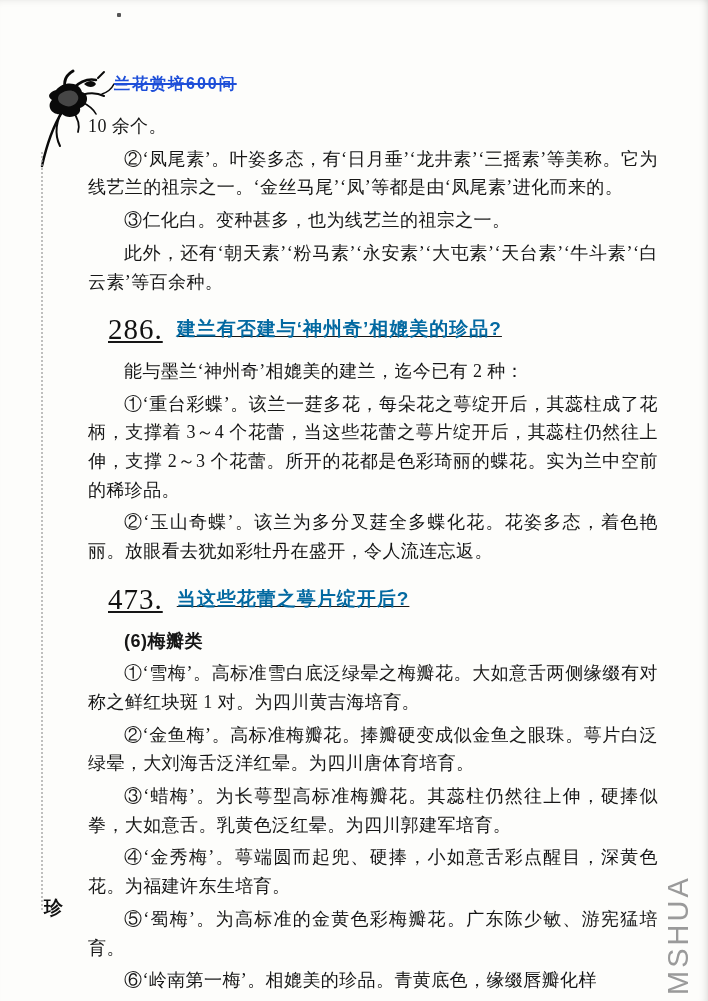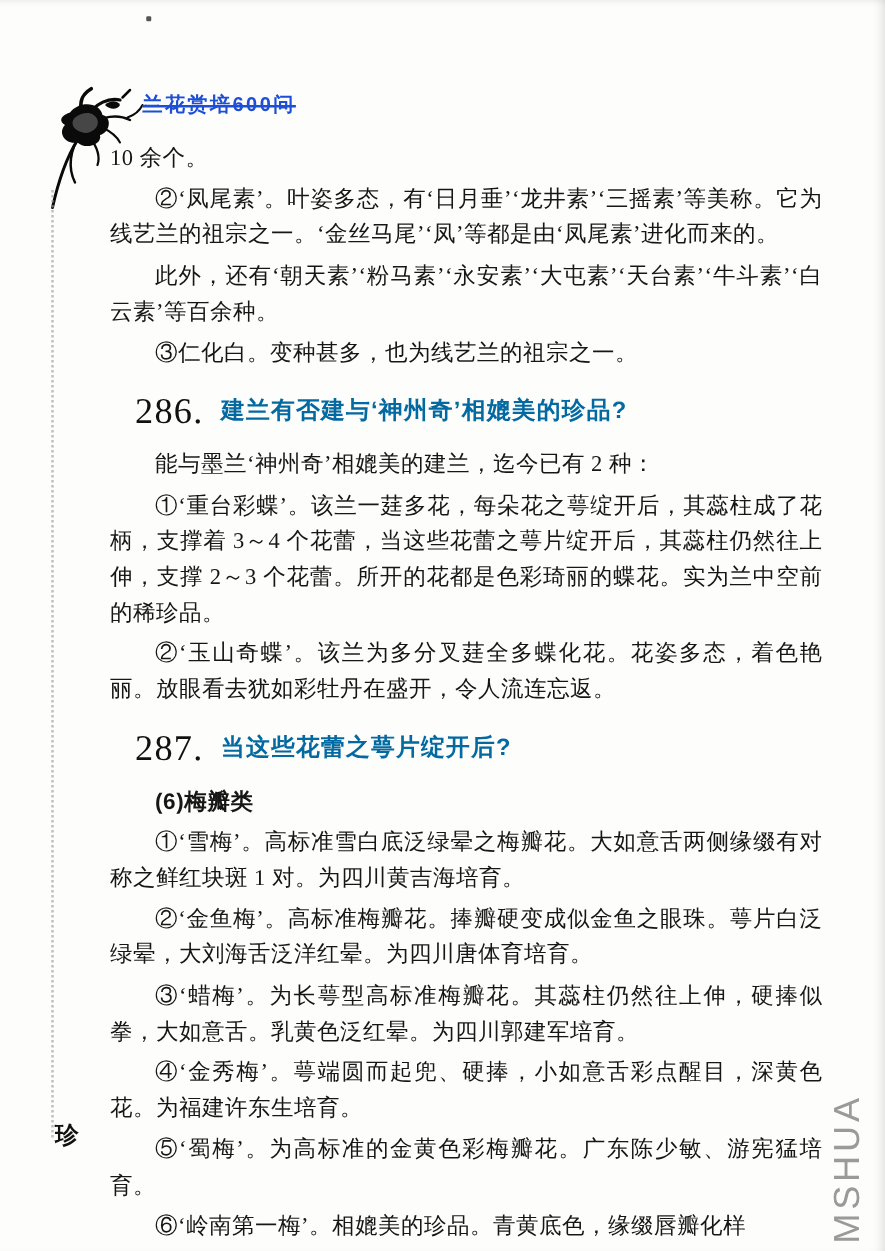--- a/index.html
+++ b/index.html
@@ -37,20 +37,21 @@
     font-size:18px;line-height:28.7px;
     text-align:justify;
     letter-spacing:.4px;
   }
   .content p{margin:4px;}
   .content p.indent{text-indent:2em;}
   
   .q-heading{
     display:flex;align-items:flex-end;gap:14px;
     margin:19px 0 13px 24px;
+    text-decoration:underline;
   }
   .q-number{
     font-family:"Liberation Serif","DejaVu Serif",serif;
     font-size:29px;color:#111;letter-spacing:1px;
   }
   .q-title{
     font-family:"Liberation Sans","DejaVu Sans",sans-serif;
     font-weight:bold;font-size:19px;color:#0369a1;letter-spacing:1px;
   }
   .subheading{
@@ -100,33 +101,33 @@
   </svg>
 
   <div class="running-head">兰花赏培600问</div>
 
   <div class="margin-line"></div>
 
   <div class="content">
 
     <p>10 余个。</p>
     <p class="indent">②‘凤尾素’。叶姿多态，有‘日月垂’‘龙井素’‘三摇素’等美称。它为线艺兰的祖宗之一。‘金丝马尾’‘凤’等都是由‘凤尾素’进化而来的。</p>
+    <p class="indent">③仁化白。变种甚多，也为线艺兰的祖宗之一。</p>
     <p class="indent">此外，还有‘朝天素’‘粉马素’‘永安素’‘大屯素’‘天台素’‘牛斗素’‘白云素’等百余种。</p>
-    <p class="indent">③仁化白。变种甚多，也为线艺兰的祖宗之一。</p>
 
     <div class="q-heading">
       <span class="q-number">286.</span>
       <span class="q-title">建兰有否建与‘神州奇’相媲美的珍品?</span>
     </div>
     <p class="indent">能与墨兰‘神州奇’相媲美的建兰，迄今已有 2 种：</p>
     <p class="indent">①‘重台彩蝶’。该兰一莛多花，每朵花之萼绽开后，其蕊柱成了花柄，支撑着 3～4 个花蕾，当这些花蕾之萼片绽开后，其蕊柱仍然往上伸，支撑 2～3 个花蕾。所开的花都是色彩琦丽的蝶花。实为兰中空前的稀珍品。</p>
     <p class="indent">②‘玉山奇蝶’。该兰为多分叉莛全多蝶化花。花姿多态，着色艳丽。放眼看去犹如彩牡丹在盛开，令人流连忘返。</p>
 
     <div class="q-heading">
-      <span class="q-number">287.</span>
+      <span class="q-number">473.</span>
       <span class="q-title">当这些花蕾之萼片绽开后?</span>
     </div>
     <p class="subheading">(6)梅瓣类</p>
     <p class="indent">①‘雪梅’。高标准雪白底泛绿晕之梅瓣花。大如意舌两侧缘缀有对称之鲜红块斑 1 对。为四川黄吉海培育。</p>
     <p class="indent">②‘金鱼梅’。高标准梅瓣花。捧瓣硬变成似金鱼之眼珠。萼片白泛绿晕，大刘海舌泛洋红晕。为四川唐体育培育。</p>
     <p class="indent">③‘蜡梅’。为长萼型高标准梅瓣花。其蕊柱仍然往上伸，硬捧似拳，大如意舌。乳黄色泛红晕。为四川郭建军培育。</p>
     <p class="indent">④‘金秀梅’。萼端圆而起兜、硬捧，小如意舌彩点醒目，深黄色花。为福建许东生培育。</p>
     <p class="indent">⑤‘蜀梅’。为高标准的金黄色彩梅瓣花。广东陈少敏、游宪猛培育。</p>
     <p class="indent">⑥‘岭南第一梅’。相媲美的珍品。青黄底色，缘缀唇瓣化样</p>
 

